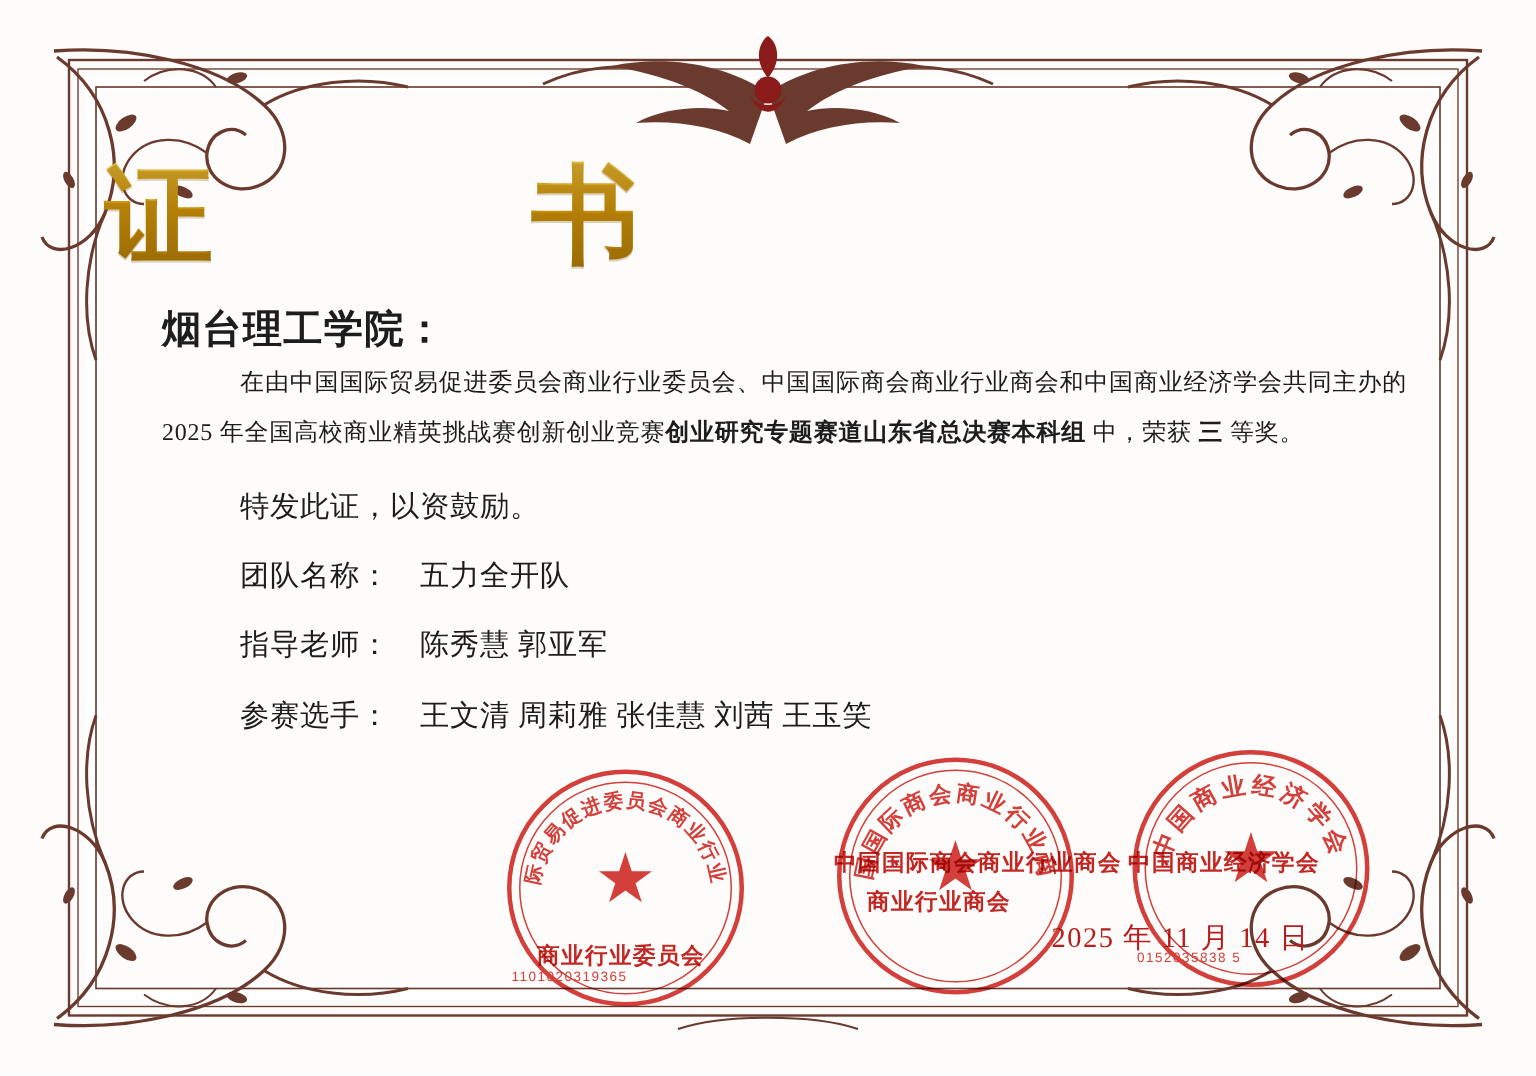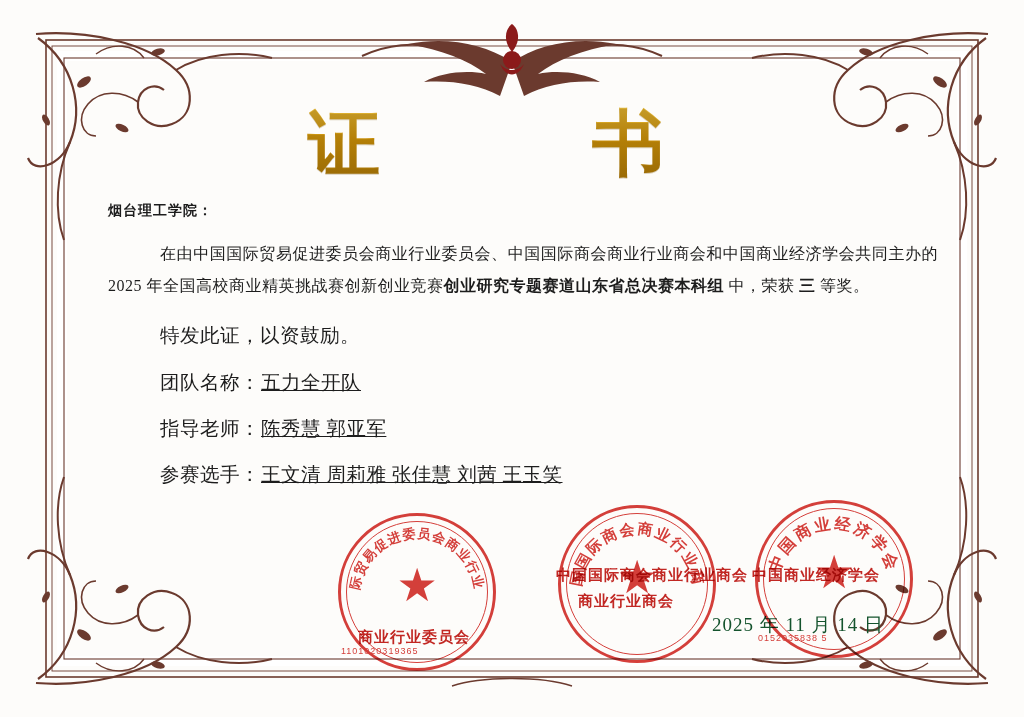--- a/index.html
+++ b/index.html
@@ -26,21 +26,20 @@
     height: 717px;
     pointer-events: none;
   }
 
   
   .title {
     position: absolute;
     top: 96px;
     left: 0;
     width: 972px;
-    text-align: center;
     font-family: "Liberation Serif", "DejaVu Serif", serif;
     font-size: 72px;
     font-weight: bold;
     letter-spacing: 70px;
     text-indent: 70px;
     color: #c8960c;
     background: linear-gradient(180deg, #e8c34a 0%, #c9900a 45%, #9a6a06 100%);
     -webkit-background-clip: text;
     background-clip: text;
     -webkit-text-fill-color: transparent;
@@ -51,24 +50,23 @@
   .body-area {
     position: absolute;
     left: 108px;
     top: 200px;
     width: 830px;
     color: #1d1d1d;
     font-size: 19px;
     line-height: 1.55;
   }
   .recipient {
-    font-size: 14px;
-    font-weight: bold;
-    letter-spacing: 1px;
-    margin-bottom: 16px;
+    font-size: 26px;
+    font-weight: bold;
+    letter-spacing: 1px;
   }
   .para {
     font-size: 16px;
     line-height: 2.05;
     text-align: justify;
     letter-spacing: 0.5px;
   }
   .para .indent { display: inline-block; width: 52px; }
   .strong-seg { font-weight: bold; }
 
@@ -78,30 +76,30 @@
     letter-spacing: .5px;
     padding-left: 52px;
   }
   .field {
     margin-top: 16px;
     font-size: 19.5px;
     letter-spacing: .5px;
     padding-left: 52px;
   }
   .field-label { font-weight: normal; }
-  .field-value { margin-left: 1px; text-decoration: underline; }
+  .field-value { margin-left: 20px; }
 
   
   .date-line {
     position: absolute;
-    right: 140px;
+    right: 151px;
     top: 612px;
     font-size: 19px;
     letter-spacing: 1px;
-    color: #14532d;
+    color: #b91c1c;
   }
 
   
   .seal {
     position: absolute;
     border-radius: 50%;
     border: 3px solid #d0241f;
     color: #d0241f;
     opacity: .88;
     mix-blend-mode: multiply;

